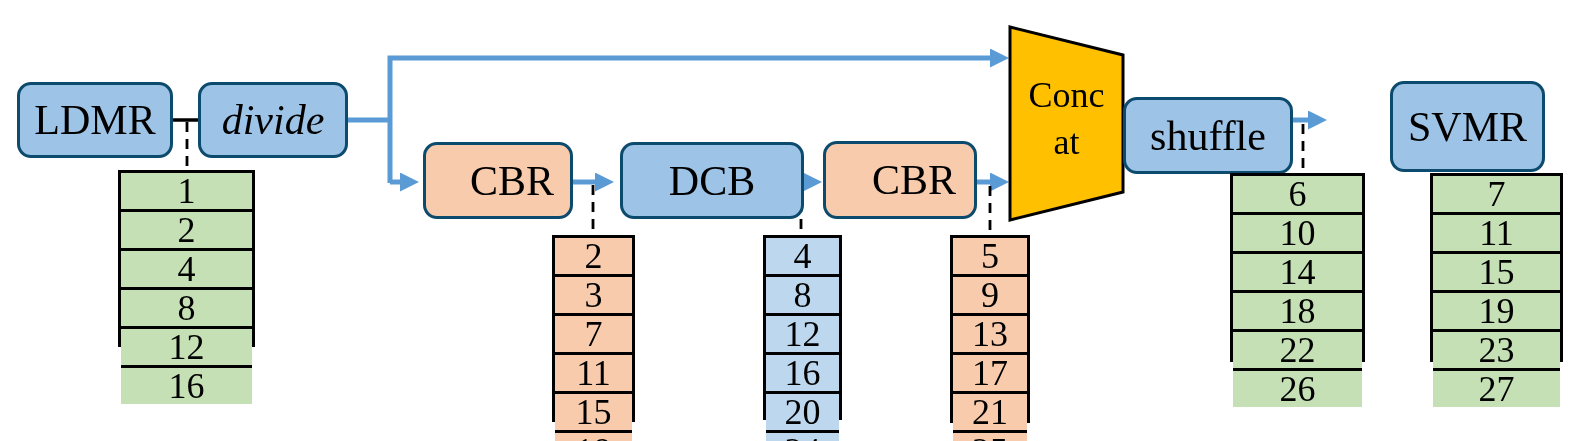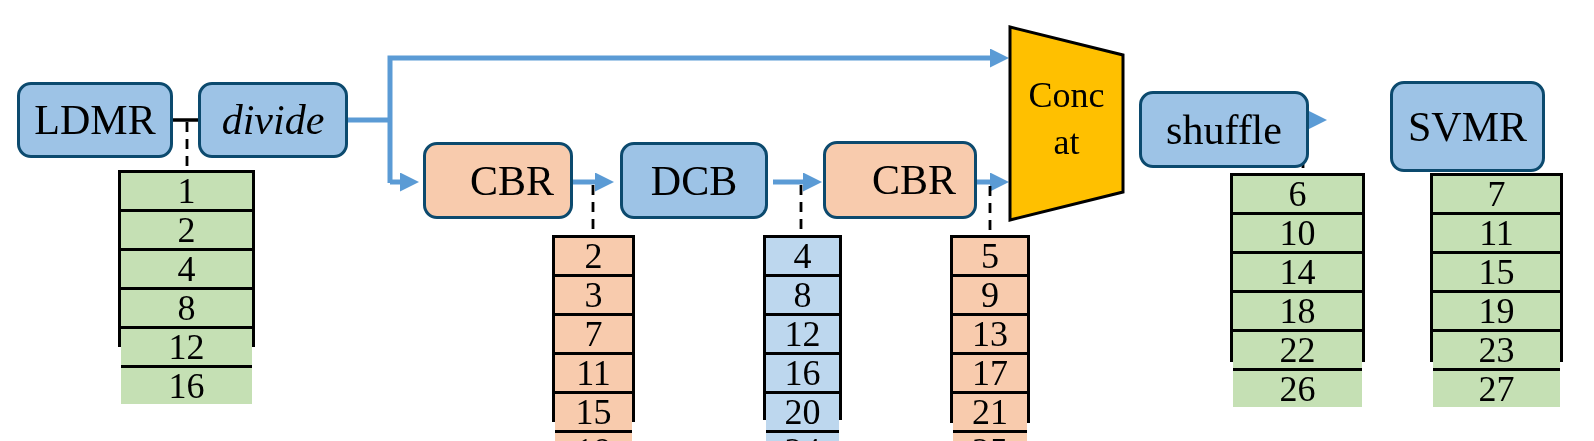--- a/index.html
+++ b/index.html
@@ -18,23 +18,23 @@
     display:flex;align-items:center;justify-content:center;
     font-size:42px;color:#000;
     box-sizing:border-box;
     line-height:1;
   }
   .box.blue{background:var(--block-blue,#9DC3E6);}
   .box.orange{background:var(--block-orange,#F8CBAD);padding-left:28px;}
   .b-ldmr   {left:17px;  top:82px;  width:156px; height:76px;}
   .b-divide {left:198px; top:82px;  width:150px; height:76px;font-style:italic;}
   .b-cbr1   {left:423px; top:142px; width:150px; height:77px;}
-  .b-dcb    {left:620px; top:142px; width:148px; height:77px;}
+  .b-dcb    {left:620px; top:142px; width:184px; height:77px;}
   .b-cbr2   {left:823px; top:141px; width:154px; height:78px;}
-  .b-shuffle{left:1123px;top:91px;  width:170px; height:77px;margin-left:16px;}
+  .b-shuffle{left:1123px;top:97px;  width:170px; height:77px;}
   .b-svmr   {left:1390px;top:81px;  width:155px; height:91px;}
   .concat-label{
     position:absolute;left:1010px;top:72px;width:113px;
     display:flex;flex-direction:column;align-items:center;
     font-size:36px;line-height:47px;color:#000;
   }
   .itable{
     position:absolute;
     border:3px solid #000;
     box-sizing:border-box;

